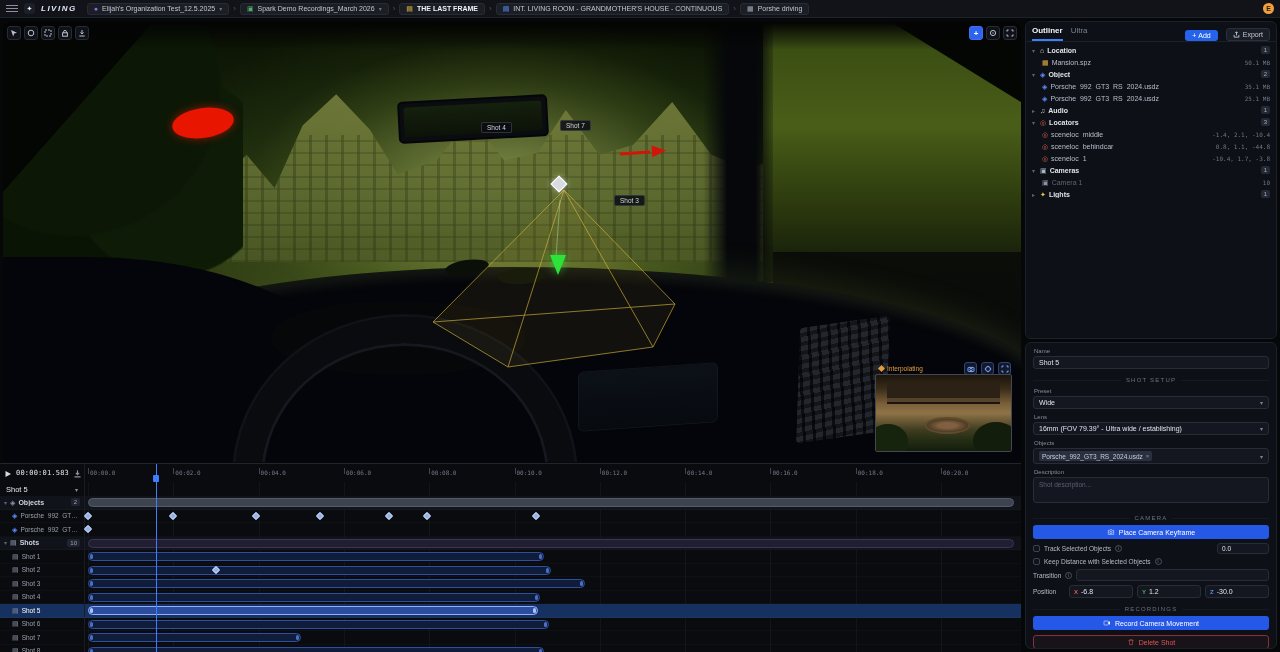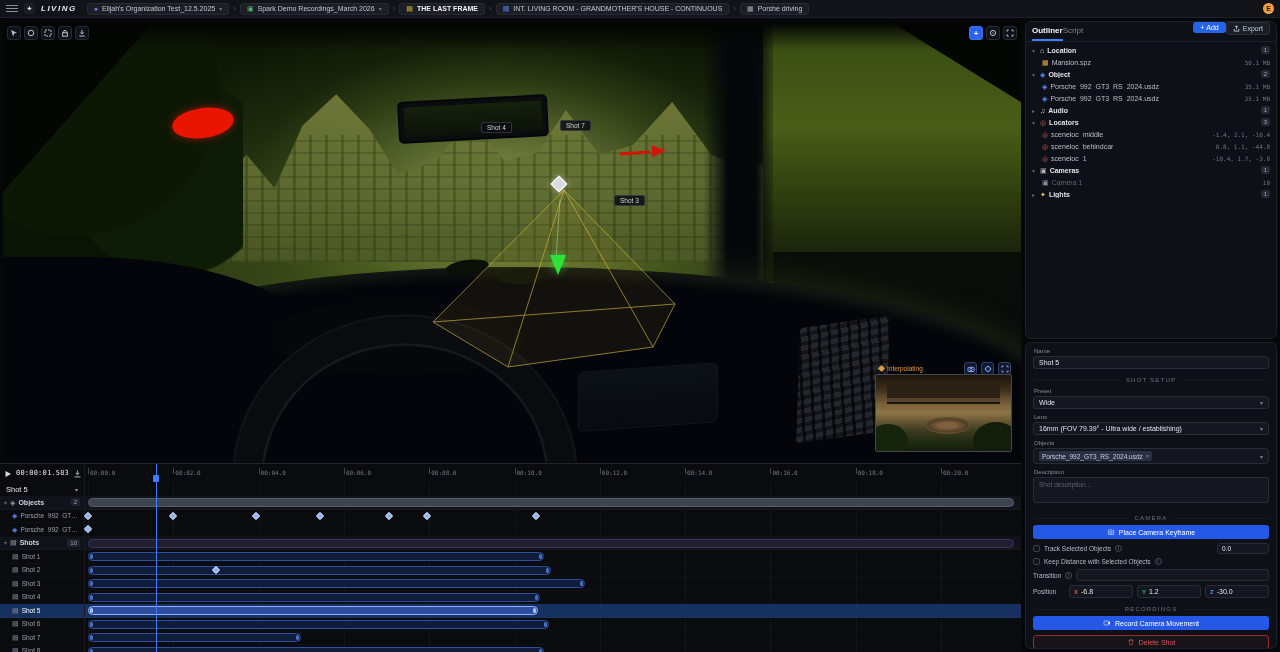--- a/index.html
+++ b/index.html
@@ -146,21 +146,21 @@
   .bar-grey{background:#3d434f;border:1px solid #565c69;}
   .bar-purple{background:#221e31;border:1px solid #3c3558;}
   .kf{position:absolute;top:3px;width:6px;height:6px;background:#92b2ee;border:1px solid #cdd9f5;
       transform:rotate(45deg);border-radius:1px;}
   #tl-playhead{position:absolute;top:0;bottom:0;width:1px;background:#3f7dff;z-index:5;}
   #tl-playhead .handle{position:absolute;top:11px;left:-2.5px;width:6px;height:7px;background:#3f7dff;border-radius:1px;}
 
   
   .card{position:absolute;left:1025px;width:252px;background:#0d1016;border:1px solid #1b202a;border-radius:6px;}
   #outliner{top:21px;height:318px;overflow:hidden;}
-  .ol-tabs{height:20px;display:flex;align-items:flex-start;padding:0 6px;border-bottom:1px solid #1b202a;}
+  .ol-tabs{height:20px;display:flex;align-items:flex-end;padding:0 6px;gap:8px;border-bottom:1px solid #1b202a;}
   .ol-tab{font-size:8px;color:#7a8190;height:100%;display:flex;align-items:center;border-bottom:2px solid transparent;}
   .ol-tab.active{color:#f2f4f8;border-bottom-color:#3b82f6;font-weight:700;}
   .ol-spacer{flex:1;}
   .btn-add{background:#2563eb;border-radius:3px;color:#fff;font-size:7px;padding:2px 7px;display:flex;gap:2px;align-items:center;}
   .btn-export{background:#1a1e26;border:1px solid #2a2f3a;border-radius:3px;color:#c5cad3;font-size:7px;
       padding:2px 6px;display:flex;gap:3px;align-items:center;}
   .btn-export svg{width:7px;height:7px;stroke:#c5cad3;fill:none;stroke-width:1;}
   #tree{padding:2px 0;}
   .tree-row{display:flex;align-items:center;height:12px;padding:0 6px 0 4px;font-size:7px;gap:3px;}
   .tree-row.tree-item{padding-left:16px;}
@@ -544,21 +544,21 @@
       </div>
     </div>
   <div id="tl-playhead" style="left: 155.515px;">
       <span class="handle"></span>
     </div>
 </div>
 
 <div class="card" id="outliner">
   <div class="ol-tabs">
     <span class="ol-tab active">Outliner</span>
-    <span class="ol-tab">Script</span>
+    <span class="ol-tab">Ultra</span>
     <span class="ol-spacer"></span>
     <button class="btn-add">
       <span>+</span>
       <span>Add</span>
       </button>
     <button class="btn-export">
       <svg viewBox="0 0 8 8">
           <path d="M4 5 V1 M2.5 2.4 L4 0.9 L5.5 2.4 M1.3 4.5 V7 H6.7 V4.5"></path>
         </svg>
       <span>Export</span>

